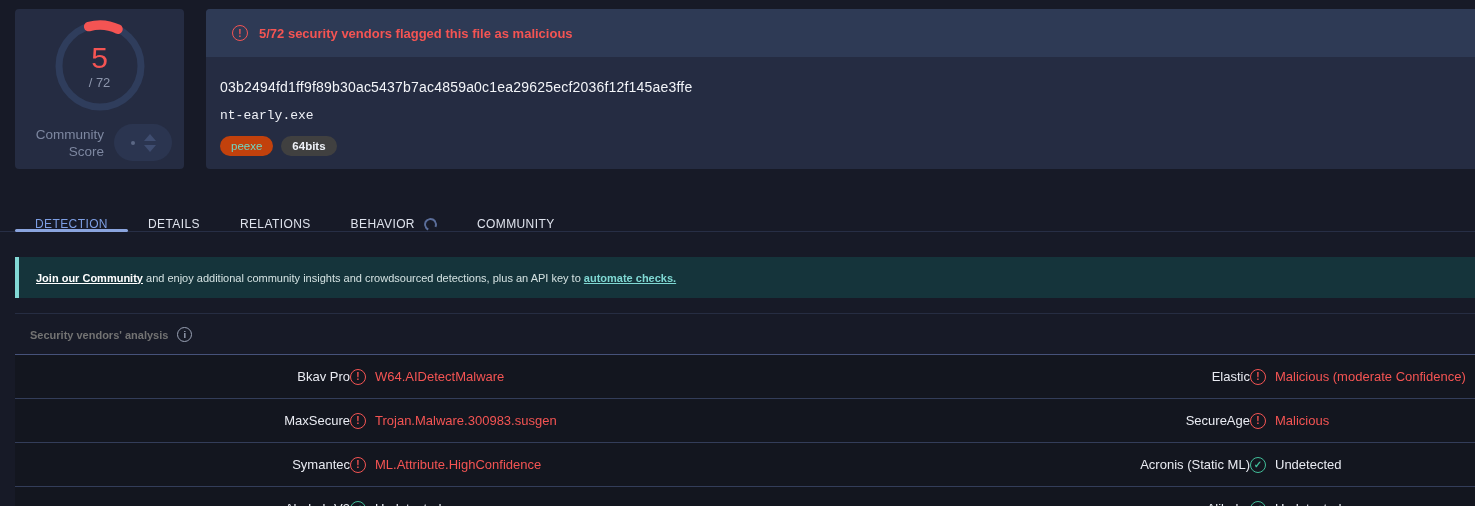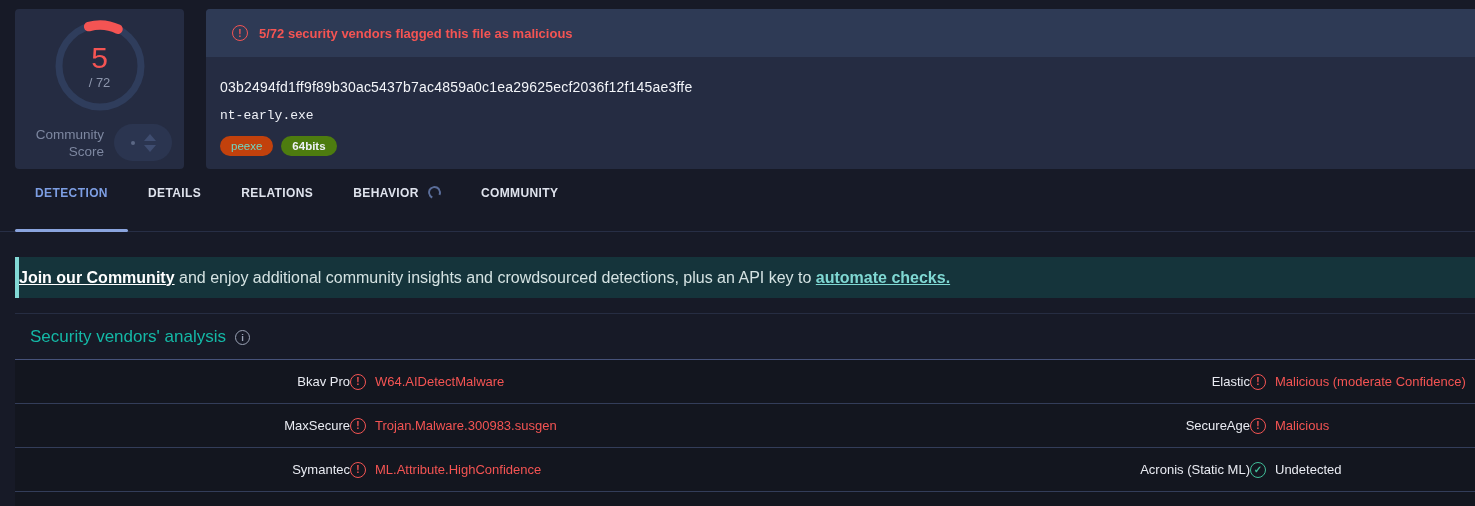--- a/index.html
+++ b/index.html
@@ -49,45 +49,45 @@
              align-items:center;justify-content:center;font-size:10px;font-weight:700;}
   .alert-circ{border:1.5px solid var(--red);color:var(--red);}
   .check-circ{border:1.5px solid var(--green);color:var(--green);}
   .alert-text{color:var(--red);font-size:13px;font-weight:700;}
   .file-info{padding:22px 0 0 14px;}
   .hash{color:#f2f4f8;font-size:14px;letter-spacing:.2px;}
   .filename{color:#eef0f6;font-size:13px;margin-top:13px;font-family:Liberation Mono, monospace;}
   .tags{display:flex;gap:8px;margin-top:13px;}
   .tag{font-size:11.5px;padding:4px 11px;border-radius:10px;cursor:pointer;}
   .tag-green{background:#c2410c;color:#6fd9c3;}
-  .tag-slate{background:#4d7c0f;color:#eef1f7;font-weight:700;}
+  .tag-slate{background:#404040;color:#eef1f7;font-weight:700;}
 
   
   .tab-bar{display:flex;align-items:stretch;height:46px;margin-top:17px;padding-left:15px;
            border-bottom:1px solid #272e45;}
-  .tab{display:flex;align-items:flex-start;gap:9px;padding:0 20px;font-size:12px;font-weight:700;
+  .tab{display:flex;align-items:flex-end;gap:9px;padding:0 20px;font-size:12px;font-weight:400;
        letter-spacing:.4px;color:#dfe3ed;cursor:pointer;position:relative;}
   .tab.active{color:var(--accent-blue);}
   .tab.active::after{content:"";position:absolute;left:0;right:0;bottom:-1px;height:3px;
                      background:#8aa4de;border-radius:2px;}
   .spinner{width:13px;height:13px;border-radius:50%;border:2.5px solid #5a6d99;
            border-bottom-color:transparent;transform:rotate(-20deg);}
 
   
   .community-banner{margin:25px 0 0 15px;height:41px;background:#15343b;
                     border-left:4px solid #82d8d5;display:flex;align-items:center;
-                    font-size:16px;color:#d4e2e2;}
+                    padding-left:17px;font-size:11px;color:#d4e2e2;}
   .cb-link{font-weight:700;text-decoration:underline;cursor:pointer;}
   .cb-white{color:#ffffff;}
   .cb-teal{color:var(--teal);}
 
   
   .section-header{margin:15px 0 0 15px;border-top:1px solid #262d42;padding:13px 0 12px 15px;
                   display:flex;align-items:center;gap:9px;}
-  .section-title{color:#14b8a6;font-size:17px;font-weight:400;}
+  .section-title{color:#737373;font-size:11px;font-weight:700;}
   .info-icon{display:inline-flex;width:15px;height:15px;border-radius:50%;
              border:1.2px solid #9aa2b5;color:#9aa2b5;font-size:9.5px;font-weight:700;
              align-items:center;justify-content:center;font-style:normal;}
 
   
   .vendors-table{margin-left:15px;border-top:1px solid #46527a;}
   .vendor-row{display:grid;grid-template-columns:335px 578px 322px 1fr;align-items:center;
               height:44px;background:var(--row-bg);border-bottom:1px solid var(--sep);text-align:right;}
   .vendor-name{color:var(--text-main);font-size:13px;padding-left:15px;}
   .result-cell{display:flex;align-items:center;gap:9px;}

